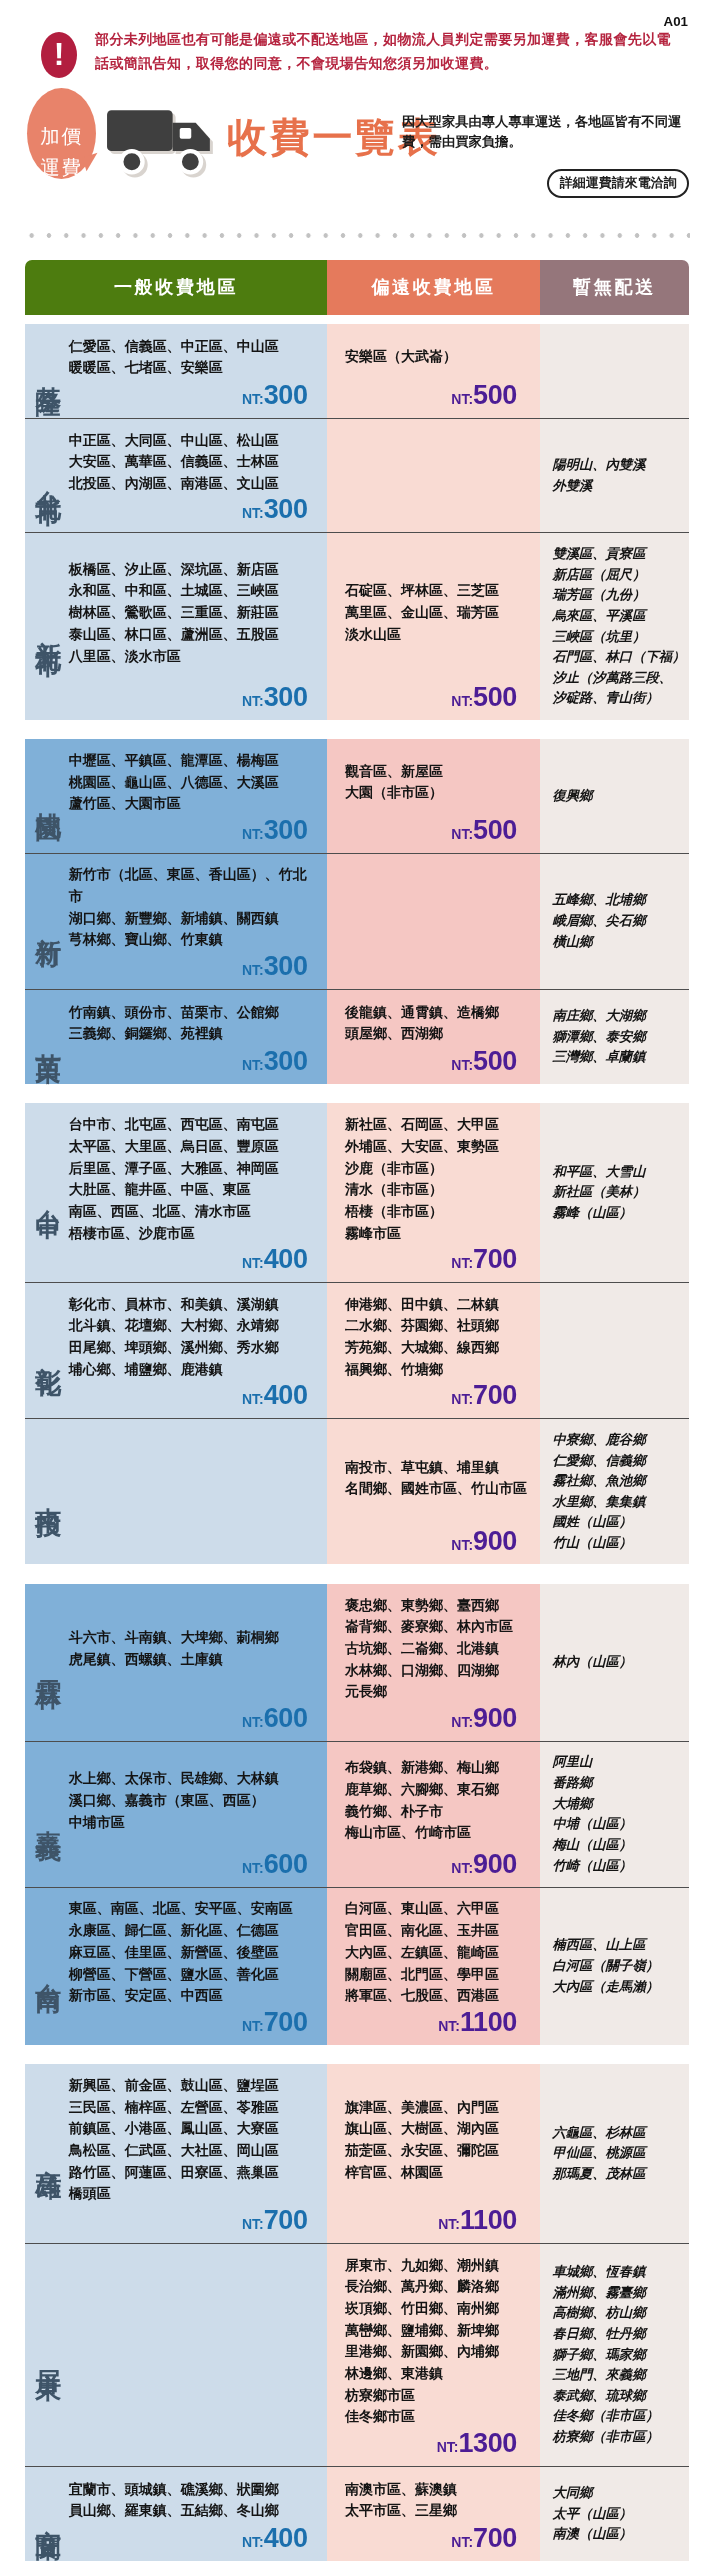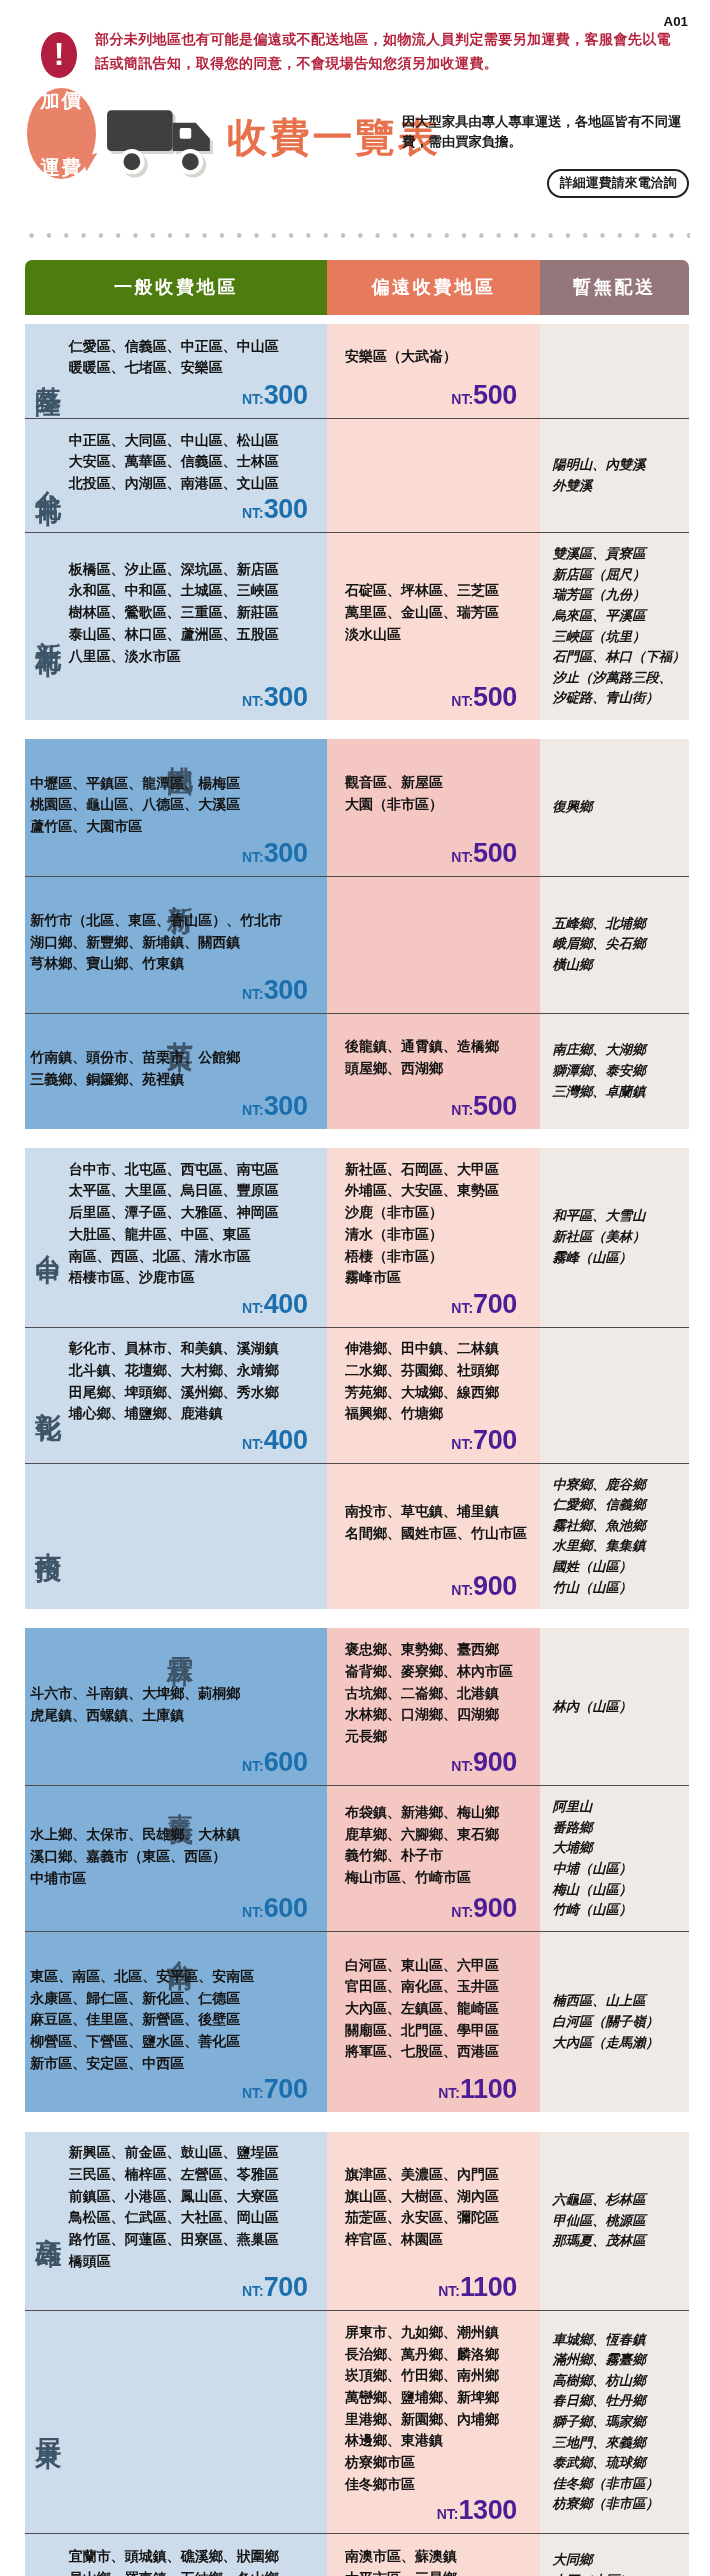--- a/index.html
+++ b/index.html
@@ -13,22 +13,22 @@
   
   .page-code{position:absolute;top:14px;right:23px;font-size:13.3px;font-weight:bold;color:#111;}
   .warning{display:flex;align-items:flex-start;gap:18px;padding:28px 34px 0 41px;}
   .warn-icon{flex:0 0 auto;width:36px;height:46px;background:#b21e3f;border-radius:50%;
     display:flex;align-items:center;justify-content:center;margin-top:3.6px;}
   .warn-icon span{color:#fff;font-size:32px;font-weight:bold;line-height:1;transform:translateY(-0.9px);}
   .warn-text{color:#b5243f;font-size:14px;font-weight:bold;line-height:1.7;letter-spacing:0.4px;}
   
   .brand{position:relative;height:149px;}
   .bubble{position:absolute;left:27px;top:10.7px;width:69px;height:91px;background:#e8836a;border-radius:50%;
-    color:#fff;font-weight:bold;font-size:19.5px;display:flex;flex-direction:column;align-items:center;
-    justify-content:space-between;line-height:1.25;letter-spacing:1.8px;}
+    color:#fff;font-weight:normal;font-size:19.5px;display:flex;flex-direction:column;align-items:center;
+    justify-content:flex-end;line-height:1.25;letter-spacing:1.8px;gap:7px;}
   .bubble::after{content:"";position:absolute;right:-3.6px;bottom:10.7px;width:0;height:0;
     border-top:14px solid #e8836a;border-right:16px solid transparent;transform:rotate(-18deg);}
   .truck{position:absolute;left:105px;top:27px;filter:drop-shadow(3.6px 3.6px 0 #d9d4cf);}
   .big-title{position:absolute;left:227px;top:32px;font-size:40px;font-weight:bold;color:#e7714b;letter-spacing:2.7px;}
   .sub{position:absolute;left:402px;top:34px;width:300px;font-size:13.3px;font-weight:bold;color:#1c1c1c;line-height:1.55;}
   .pill{position:absolute;left:547px;top:91px;border:2.2px solid #222;border-radius:15px;
     padding:3.6px 10.7px;font-size:13px;font-weight:bold;white-space:nowrap;}
   .dots{height:7px;margin:5.3px 21px 21px 23px;
     background-image:radial-gradient(circle,#c2c2c2 2px,transparent 2.6px);
     background-size:17.3px 7px;background-position:0 50%;background-repeat:repeat-x;}
@@ -41,21 +41,21 @@
   .th-rem{width:213px;background:#e57a5c;}
   .th-non{width:149px;background:#95767b;border-top-right-radius:7px;}
   .tbody{margin-top:9px;}
   .block{margin-bottom:19.5px;}
   .block:last-child{margin-bottom:0;}
   .row{display:flex;min-height:94px;}
   .row + .row{border-top:1.8px solid #4d4d4d;}
   .cell{box-sizing:border-box;}
   .gen{width:302px;display:flex;}
   .row.light .gen{background:#cddcea;}
-  .row.medium .gen{background:#80b0d8;flex-direction:column;}
+  .row.medium .gen{background:#80b0d8;}
   .rlabel{writing-mode:vertical-rl;text-orientation:upright;font-size:26px;font-weight:bold;
     color:#3e5468;letter-spacing:4.4px;align-self:center;margin:7px 1.8px 7px 10.7px;line-height:1;}
   .cbody{flex:1;display:flex;flex-direction:column;padding:10.7px 12.4px 9px 5.3px;}
   .lines{margin:auto 0;font-size:14px;font-weight:bold;line-height:1.55;color:#141414;}
   .fee{margin-top:1.8px;text-align:right;line-height:1;white-space:nowrap;padding-right:7px;}
   .nt{font-size:14px;font-weight:bold;}
   .amt{font-size:27px;font-weight:bold;letter-spacing:-0.4px;}
   .gen .fee{color:#1b6fad;}
   .rem{width:213px;display:flex;}
   .row.light .rem{background:#f9dbd3;}

